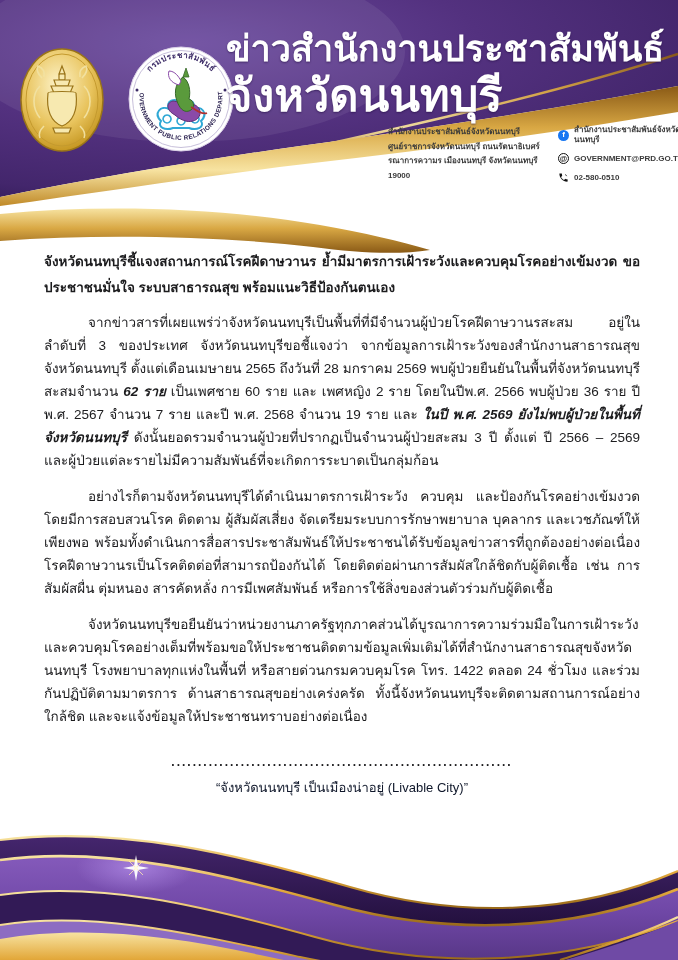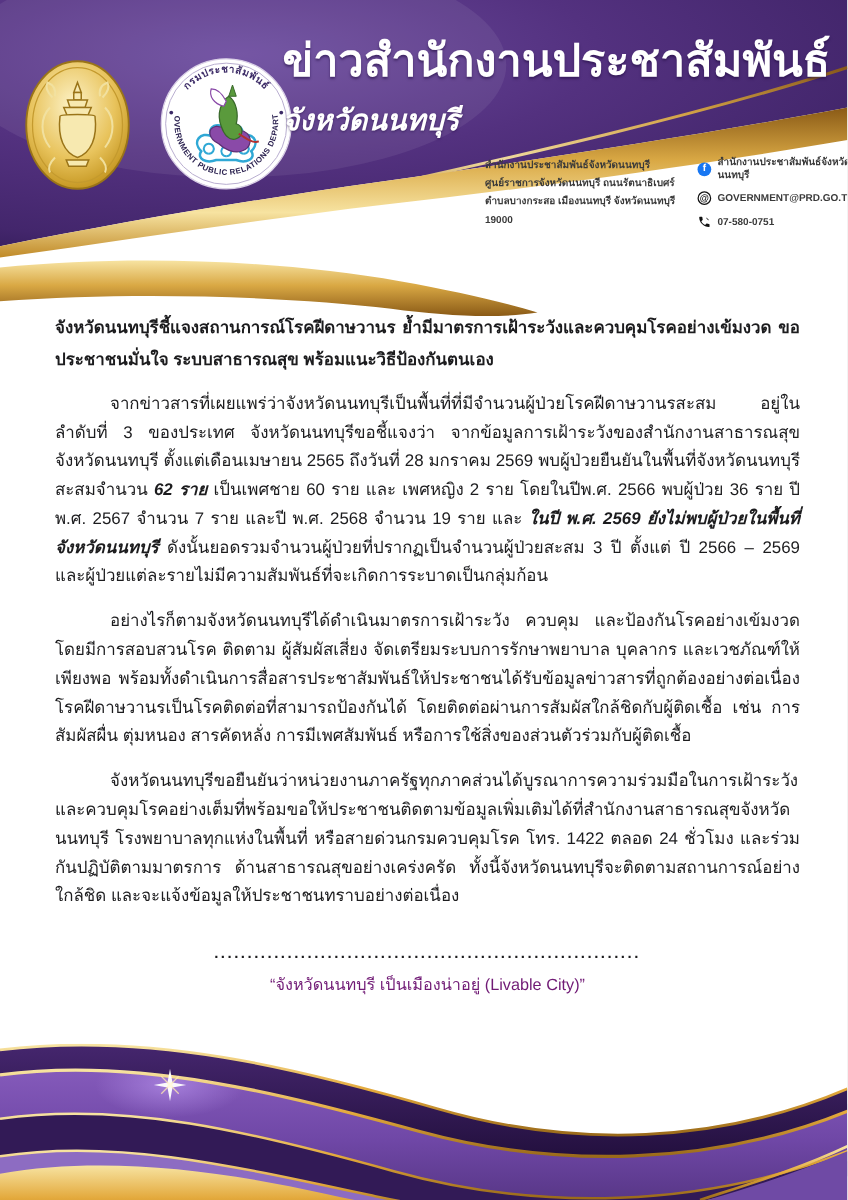--- a/index.html
+++ b/index.html
@@ -5,21 +5,21 @@
   html,body{margin:0;padding:0;background:#e9e9e9;}
   .page{position:relative;width:678px;height:960px;background:#ffffff;overflow:hidden;
         font-family:"Liberation Sans","DejaVu Sans",sans-serif;margin:0 auto;}
   svg{display:block}
   .abs{position:absolute}
 
   
   .hdr-title{position:absolute;left:226px;top:24px;color:#ffffff;font-weight:800;
              text-shadow:0 1px 2px rgba(30,10,60,.55);}
   .hdr-title .t1{font-size:36px;line-height:50px;white-space:nowrap;}
-  .hdr-title .t2{font-size:23px;line-height:44px;font-style:italic;}
+  .hdr-title .t2{font-size:45px;line-height:44px;}
   .seal-wrap{position:absolute;left:20px;top:48px;}
   .prd-wrap{position:absolute;left:128px;top:46px;}
 
   .contact{position:absolute;left:388px;top:125px;display:flex;gap:16px;
            font-size:8px;font-weight:700;color:#3a3a3a;}
   .addr{width:154px;line-height:14.5px;}
   .chan{width:132px;}
   .chan-item{display:flex;align-items:center;gap:5px;margin-bottom:8px;line-height:10px;}
   .fb-ic{width:11px;height:11px;border-radius:50%;background:#1877f2;color:#fff;
          font-size:8px;font-weight:800;display:flex;align-items:center;justify-content:center;flex:0 0 11px;}
@@ -29,21 +29,21 @@
   .ph-ic{width:11px;height:11px;flex:0 0 11px;}
 
   
   .doc{position:absolute;left:44px;top:249px;width:596px;color:#1c1c1e;font-size:13.5px;}
   .headline{font-weight:800;line-height:26px;text-align:justify;
             text-underline-offset:4px;margin:0 0 10px 0;}
   .doc p{margin:0 0 13px 0;line-height:23px;text-align:justify;text-indent:44px;}
   .b{font-weight:800;font-style:italic;}
   .dots{text-align:center;font-weight:700;font-size:12px;letter-spacing:2px;
         margin-top:27px;line-height:14px;color:#1c1c1e;}
-  .quote{text-align:center;font-size:13px;margin-top:8px;color:#701a75;}
+  .quote{text-align:center;font-size:13px;margin-top:8px;color:#0f172a;}
 
   .ftr{position:absolute;left:0;bottom:0;}
 </style>
 </head>
 <body>
 
 <div class="page">
 
   <svg class="abs" width="678" height="265" viewBox="0 0 678 265" style="top:0;left:0">
     <defs>
@@ -142,38 +142,38 @@
 
   <div class="hdr-title">
     <div class="t1">ข่าวสำนักงานประชาสัมพันธ์</div>
     <div class="t2">จังหวัดนนทบุรี</div>
   </div>
 
   <div class="contact">
     <div class="addr">
       <div>สำนักงานประชาสัมพันธ์จังหวัดนนทบุรี</div>
       <div>ศูนย์ราชการจังหวัดนนทบุรี ถนนรัตนาธิเบศร์</div>
-      <div>ตำบลบางกระสอ เมืองนนทบุรี จังหวัดนนทบุรี</div>
+      <div>รณาการความร เมืองนนทบุรี จังหวัดนนทบุรี</div>
       <div>19000</div>
     </div>
     <div class="chan">
       <div class="chan-item">
         <span class="fb-ic">f</span>
         <span>สำนักงานประชาสัมพันธ์จังหวัดนนทบุรี</span>
       </div>
       <div class="chan-item">
         <span class="at-ic">@</span>
         <span>GOVERNMENT@PRD.GO.TH</span>
       </div>
       <div class="chan-item">
         <svg class="ph-ic" viewBox="0 0 24 24">
           <path fill="#111" d="M6.6 10.8c1.4 2.8 3.8 5.1 6.6 6.6l2.2-2.2c.3-.3.7-.4 1-.2 1.1.4 2.3.6 3.6.6.6 0 1 .4 1 1V20c0 .6-.4 1-1 1C10.8 21 3 13.2 3 4c0-.6.4-1 1-1h3.5c.6 0 1 .4 1 1 0 1.2.2 2.4.6 3.6.1.3 0 .7-.2 1l-2.3 2.2z"></path>
           <path fill="none" stroke="#111" stroke-width="1.6" d="M15.5 5.5c1.8.6 3 1.8 3.5 3.5"></path>
         </svg>
-        <span>07-580-0751</span>
+        <span>02-580-0510</span>
       </div>
     </div>
   </div>
 
   <div class="doc">
     <div class="headline">จังหวัดนนทบุรีชี้แจงสถานการณ์โรคฝีดาษวานร ย้ำมีมาตรการเฝ้าระวังและควบคุมโรคอย่างเข้มงวด ขอประชาชนมั่นใจ ระบบสาธารณสุข พร้อมแนะวิธีป้องกันตนเอง</div>
 
     <p><span>จากข่าวสารที่เผยแพร่ว่าจังหวัดนนทบุรีเป็นพื้นที่ที่มีจำนวนผู้ป่วยโรคฝีดาษวานรสะสม อยู่ในลำดับที่ 3 ของประเทศ จังหวัดนนทบุรีขอชี้แจงว่า จากข้อมูลการเฝ้าระวังของสำนักงานสาธารณสุขจังหวัดนนทบุรี ตั้งแต่เดือนเมษายน 2565 ถึงวันที่ 28 มกราคม 2569 พบผู้ป่วยยืนยันในพื้นที่จังหวัดนนทบุรีสะสมจำนวน </span><span class="b">62 ราย</span><span> เป็นเพศชาย 60 ราย และ เพศหญิง 2 ราย โดยในปีพ.ศ. 2566 พบผู้ป่วย 36 ราย ปี พ.ศ. 2567 จำนวน 7 ราย และปี พ.ศ. 2568 จำนวน 19 ราย และ </span><span class="b">ในปี พ.ศ. 2569 ยังไม่พบผู้ป่วยในพื้นที่จังหวัดนนทบุรี</span><span> ดังนั้นยอดรวมจำนวนผู้ป่วยที่ปรากฏเป็นจำนวนผู้ป่วยสะสม 3 ปี ตั้งแต่ ปี 2566 – 2569 และผู้ป่วยแต่ละรายไม่มีความสัมพันธ์ที่จะเกิดการระบาดเป็นกลุ่มก้อน</span></p>
 
     <p>อย่างไรก็ตามจังหวัดนนทบุรีได้ดำเนินมาตรการเฝ้าระวัง ควบคุม และป้องกันโรคอย่างเข้มงวด โดยมีการสอบสวนโรค ติดตาม ผู้สัมผัสเสี่ยง จัดเตรียมระบบการรักษาพยาบาล บุคลากร และเวชภัณฑ์ให้เพียงพอ พร้อมทั้งดำเนินการสื่อสารประชาสัมพันธ์ให้ประชาชนได้รับข้อมูลข่าวสารที่ถูกต้องอย่างต่อเนื่อง โรคฝีดาษวานรเป็นโรคติดต่อที่สามารถป้องกันได้ โดยติดต่อผ่านการสัมผัสใกล้ชิดกับผู้ติดเชื้อ เช่น การสัมผัสผื่น ตุ่มหนอง สารคัดหลั่ง การมีเพศสัมพันธ์ หรือการใช้สิ่งของส่วนตัวร่วมกับผู้ติดเชื้อ</p>

